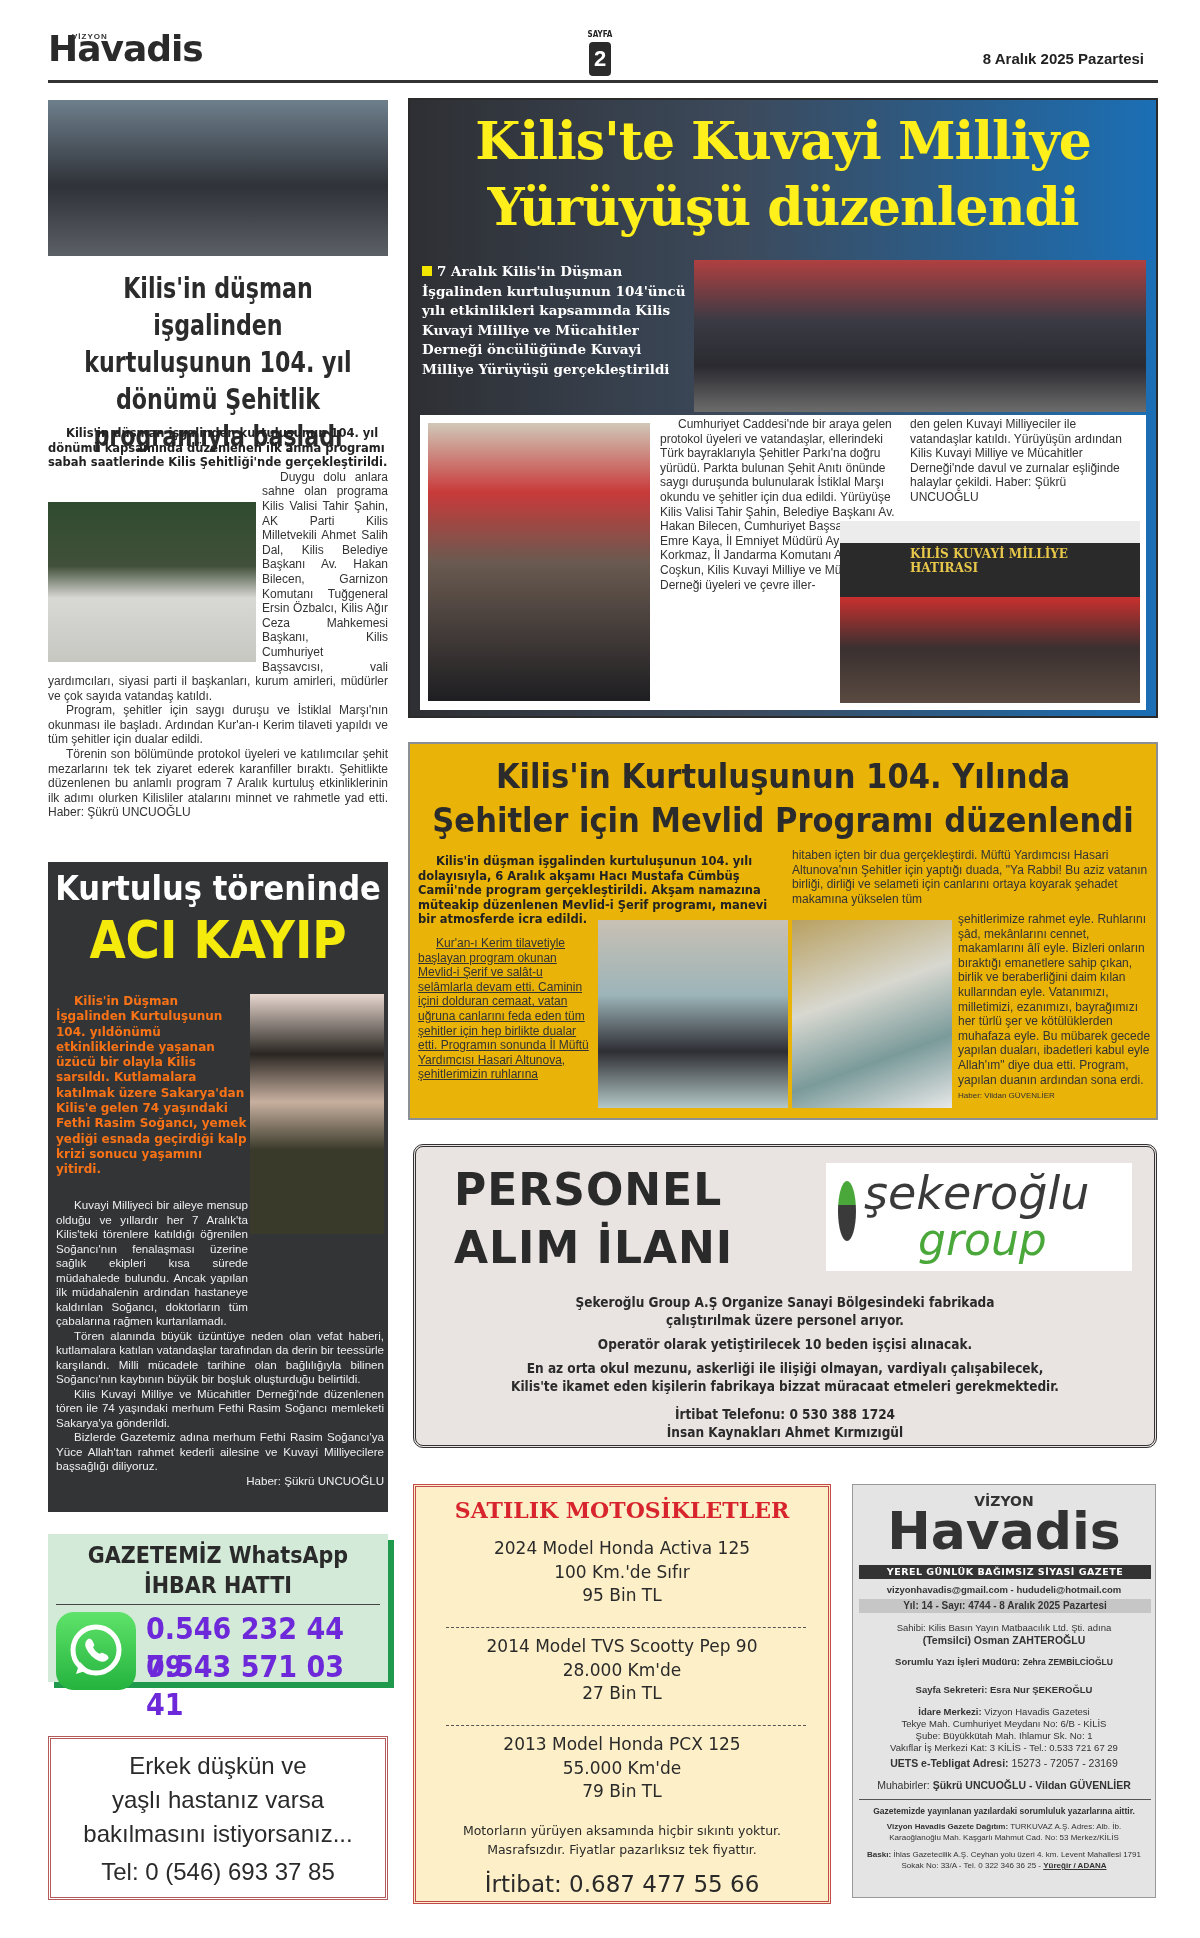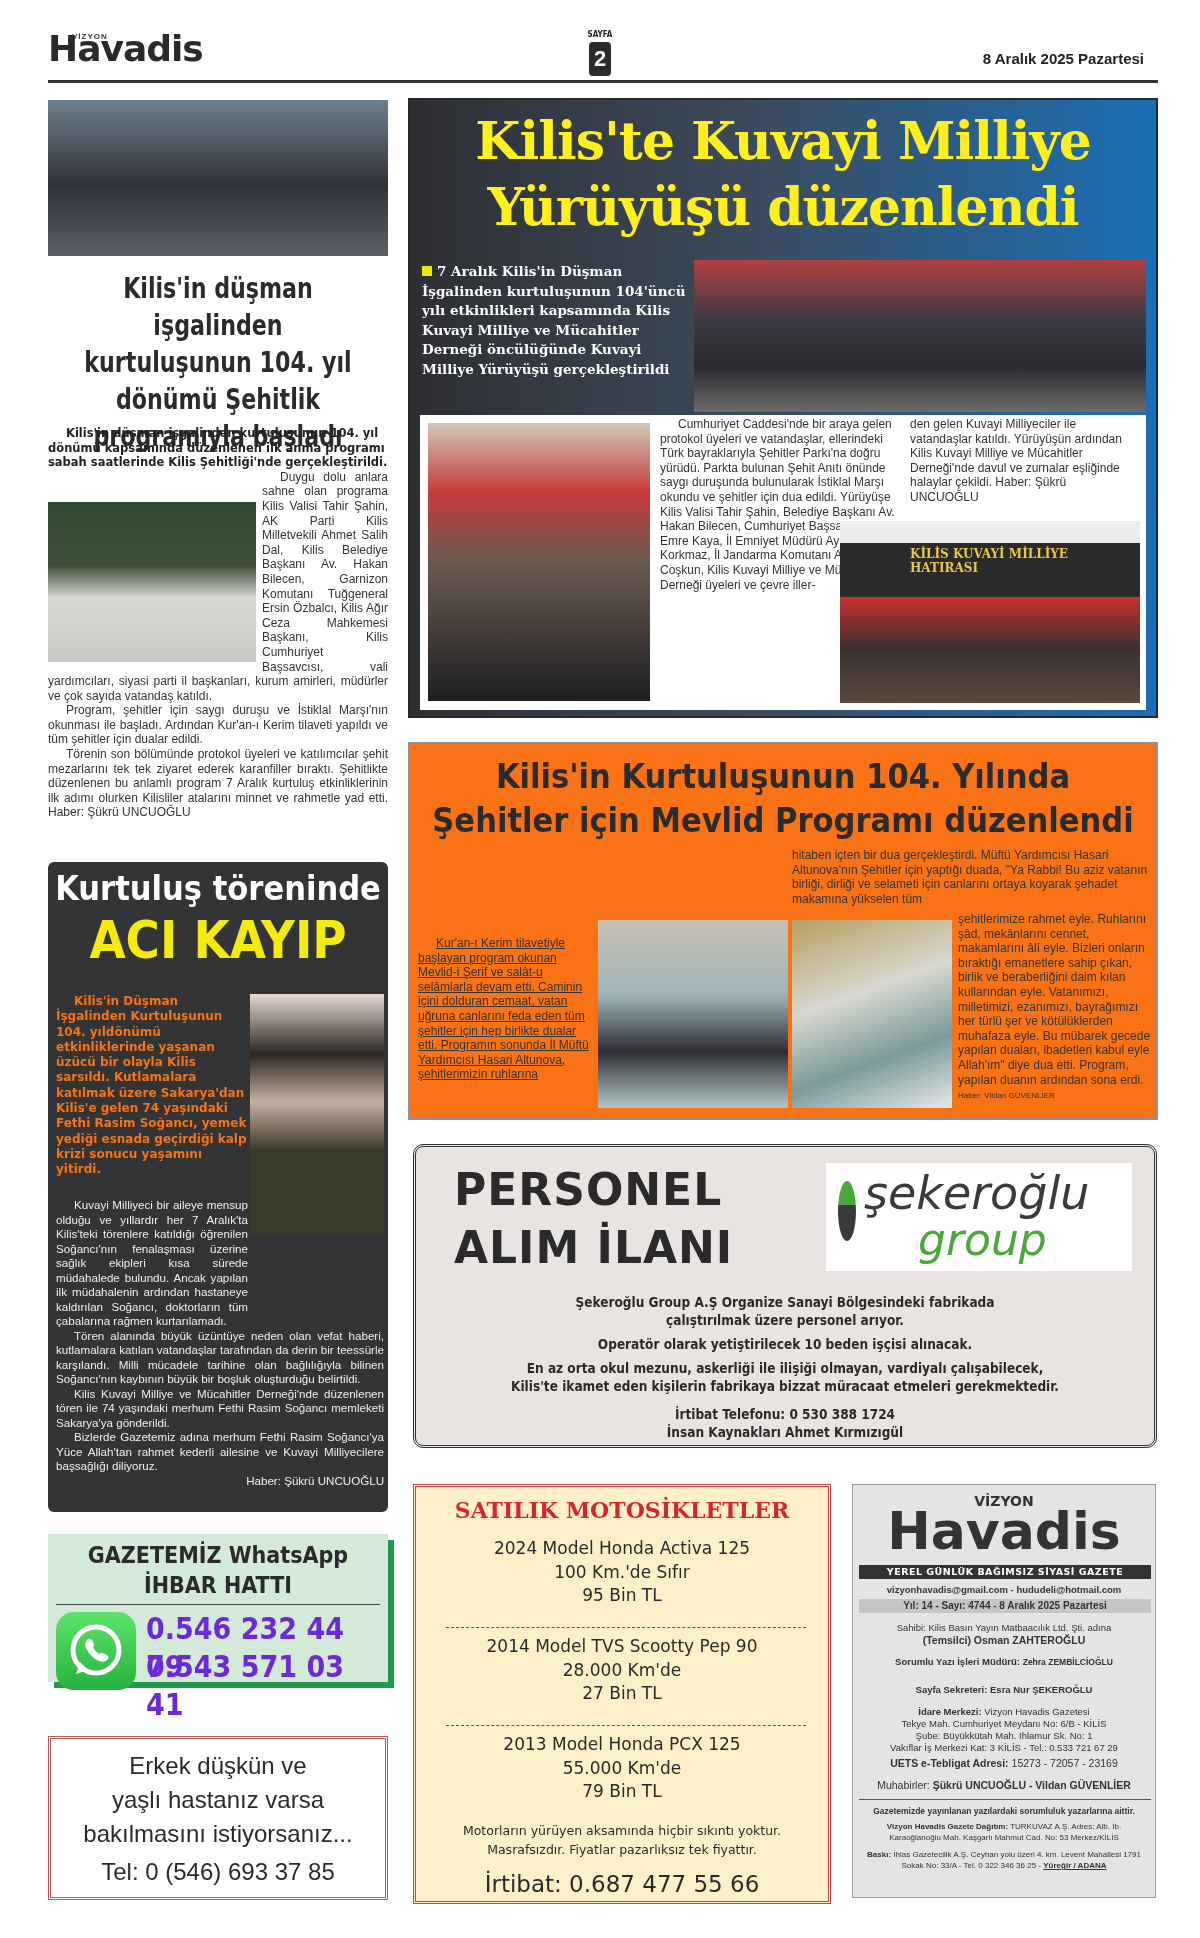--- a/index.html
+++ b/index.html
@@ -24,25 +24,25 @@
   .lead { font-family: "DejaVu Sans", sans-serif; font-weight: bold; font-size: 11.5px; line-height: 14.6px; color: #222; }
 
   
   .bluebox { left: 408px; top: 98px; width: 750px; height: 620px; background: linear-gradient(90deg,#2e2f33 0%,#3c4a5c 45%,#1b6fb5 100%); border: 2px solid #2a2a2a; padding-left: 8px; }
   .bluetitle { left: 0; top: 8px; width: 100%; text-align: center; font-family: "DejaVu Serif", serif; font-weight: bold; color: #ffef1a; font-size: 52px; line-height: 66px; letter-spacing: -1px; }
   .bluelead { left: 12px; top: 162px; width: 265px; color: #fff; font-family: "DejaVu Serif", serif; font-weight: bold; font-size: 13.5px; line-height: 19.5px; }
   .bluelead .sq { display:inline-block; width:10px; height:10px; background:#f2e600; margin-right:5px; }
   .bluewhite { left: 10px; top: 315px; width: 726px; height: 295px; background: #fff; }
 
   
-  .greybox { left: 408px; top: 742px; width: 750px; height: 378px; background: #f97316; border: 2px solid #8c8f93; }
+  .greybox { left: 408px; top: 742px; width: 750px; height: 378px; background: #eab308; border: 2px solid #8c8f93; }
   .greytitle { left: 0; top: 10px; width: 100%; text-align: center; font-family: "DejaVu Sans Condensed","DejaVu Sans", sans-serif; font-weight: bold; font-size: 34px; line-height: 44px; color: #2b2b2b; }
 
   
-  .blkbox { left: 48px; top: 862px; width: 340px; height: 650px; background: #333436; border-radius: 6px; }
+  .blkbox { left: 48px; top: 862px; width: 340px; height: 650px; background: #333436; }
   .blkt1 { left: 0; top: 6px; width: 100%; text-align: center; color: #fff; font-family: "DejaVu Sans Condensed","DejaVu Sans", sans-serif; font-weight: bold; font-size: 34px; line-height: 40px; }
   .blkt2 { left: 0; top: 48px; width: 100%; text-align: center; color: #f4ea0c; font-family: "DejaVu Sans Condensed","DejaVu Sans", sans-serif; font-weight: bold; font-size: 52px; line-height: 60px; }
   .blklead { color: #f97316; font-family: "DejaVu Sans", sans-serif; font-weight: bold; font-size: 12px; line-height: 15.3px; }
   .blkbody { color: #f0f0f0; font-size: 11.6px; line-height: 14.5px; text-align: justify; }
 
   
   .wabox { left: 48px; top: 1534px; width: 340px; height: 148px; background: #d3ead8; box-shadow: 6px 6px 0 #1f9a4c; }
   .watitle { left: 0; top: 6px; width: 100%; text-align: center; font-family: "DejaVu Sans Condensed","DejaVu Sans", sans-serif; font-weight: bold; font-size: 23px; line-height: 30px; color: #2a2a2a; }
   .waline { left: 8px; top: 70px; width: 324px; height: 1px; background: #444; }
   .waicon { left: 8px; top: 78px; width: 80px; height: 78px; border-radius: 18px; background: linear-gradient(180deg,#5fe36a,#24b33e); }
@@ -117,20 +117,21 @@
       <span style="position:absolute;left:70px;top:26px;color:#e8c84a;font-weight:bold;font-size:12px;font-family:'DejaVu Serif',serif;">KİLİS KUVAYİ MİLLİYE HATIRASI</span>
     </div>
   </div>
 </div>
 
 <div class="abs greybox">
   <div class="abs greytitle">
     <div>Kilis'in Kurtuluşunun 104. Yılında</div>
     <div>Şehitler için Mevlid Programı düzenlendi</div>
   </div>
+  <p class="abs lead" style="left:8px;top:110px;width:370px;text-indent:18px;">Kilis'in düşman işgalinden kurtuluşunun 104. yılı dolayısıyla, 6 Aralık akşamı Hacı Mustafa Cümbüş Camii'nde program gerçekleştirildi. Akşam namazına müteakip düzenlenen Mevlid-i Şerif programı, manevi bir atmosferde icra edildi.</p>
   <div class="photo" style="left:188px;top:176px;width:190px;height:188px;background:linear-gradient(180deg,#c8c0b4 0%,#9cb4b8 40%,#2e2e34 70%,#b4c8c8 100%);"></div>
   <p class="abs bodytxt" style="left:8px;top:192px;width:176px;text-indent:18px;text-align:left;text-decoration:underline;">Kur'an-ı Kerim tilavetiyle başlayan program okunan Mevlid-i Şerif ve salât-u selâmlarla devam etti. Caminin içini dolduran cemaat, vatan uğruna canlarını feda eden tüm şehitler için hep birlikte dualar etti. Programın sonunda İl Müftü Yardımcısı Hasari Altunova, şehitlerimizin ruhlarına</p>
   <p class="abs bodytxt" style="left:382px;top:104px;width:360px;text-align:left;">hitaben içten bir dua gerçekleştirdi. Müftü Yardımcısı Hasari Altunova'nın Şehitler için yaptığı duada, "Ya Rabbi! Bu aziz vatanın birliği, dirliği ve selameti için canlarını ortaya koyarak şehadet makamına yükselen tüm</p>
   <div class="photo" style="left:382px;top:176px;width:160px;height:188px;background:linear-gradient(160deg,#b8a060 0%,#d8d8d0 40%,#7a9a9a 70%,#e8e8e8 100%);"></div>
   <p class="abs bodytxt" style="left:548px;top:168px;width:194px;text-align:left;"><span>şehitlerimize rahmet eyle. Ruhlarını şâd, mekânlarını cennet, makamlarını âlî eyle. Bizleri onların bıraktığı emanetlere sahip çıkan, birlik ve beraberliğini daim kılan kullarından eyle. Vatanımızı, milletimizi, ezanımızı, bayrağımızı her türlü şer ve kötülüklerden muhafaza eyle. Bu mübarek gecede yapılan duaları, ibadetleri kabul eyle Allah'ım" diye dua etti. Program, yapılan duanın ardından sona erdi.</span> <span style="font-size:8px">Haber: Vildan GÜVENLİER</span></p>
 </div>
 
 <div class="abs blkbox">
   <div class="abs blkt1">Kurtuluş töreninde</div>
   <div class="abs blkt2">ACI KAYIP</div>

